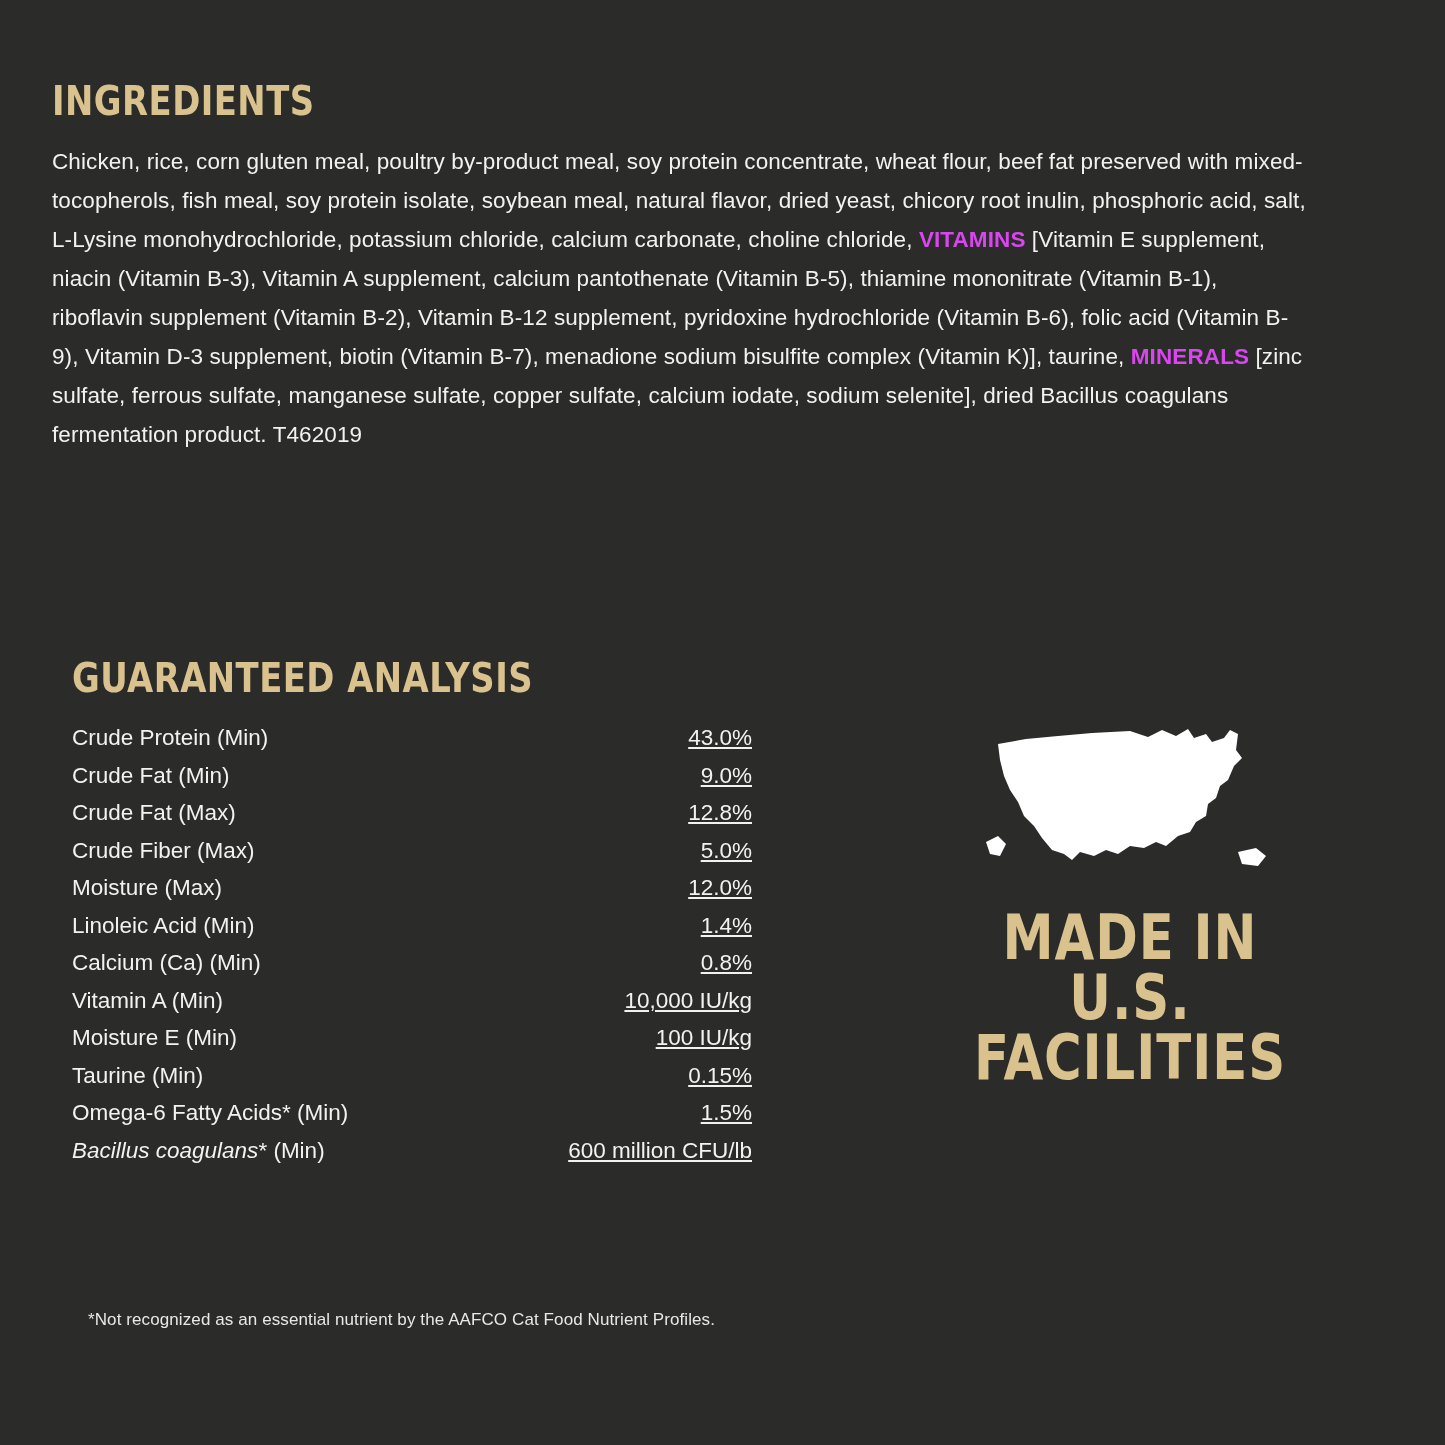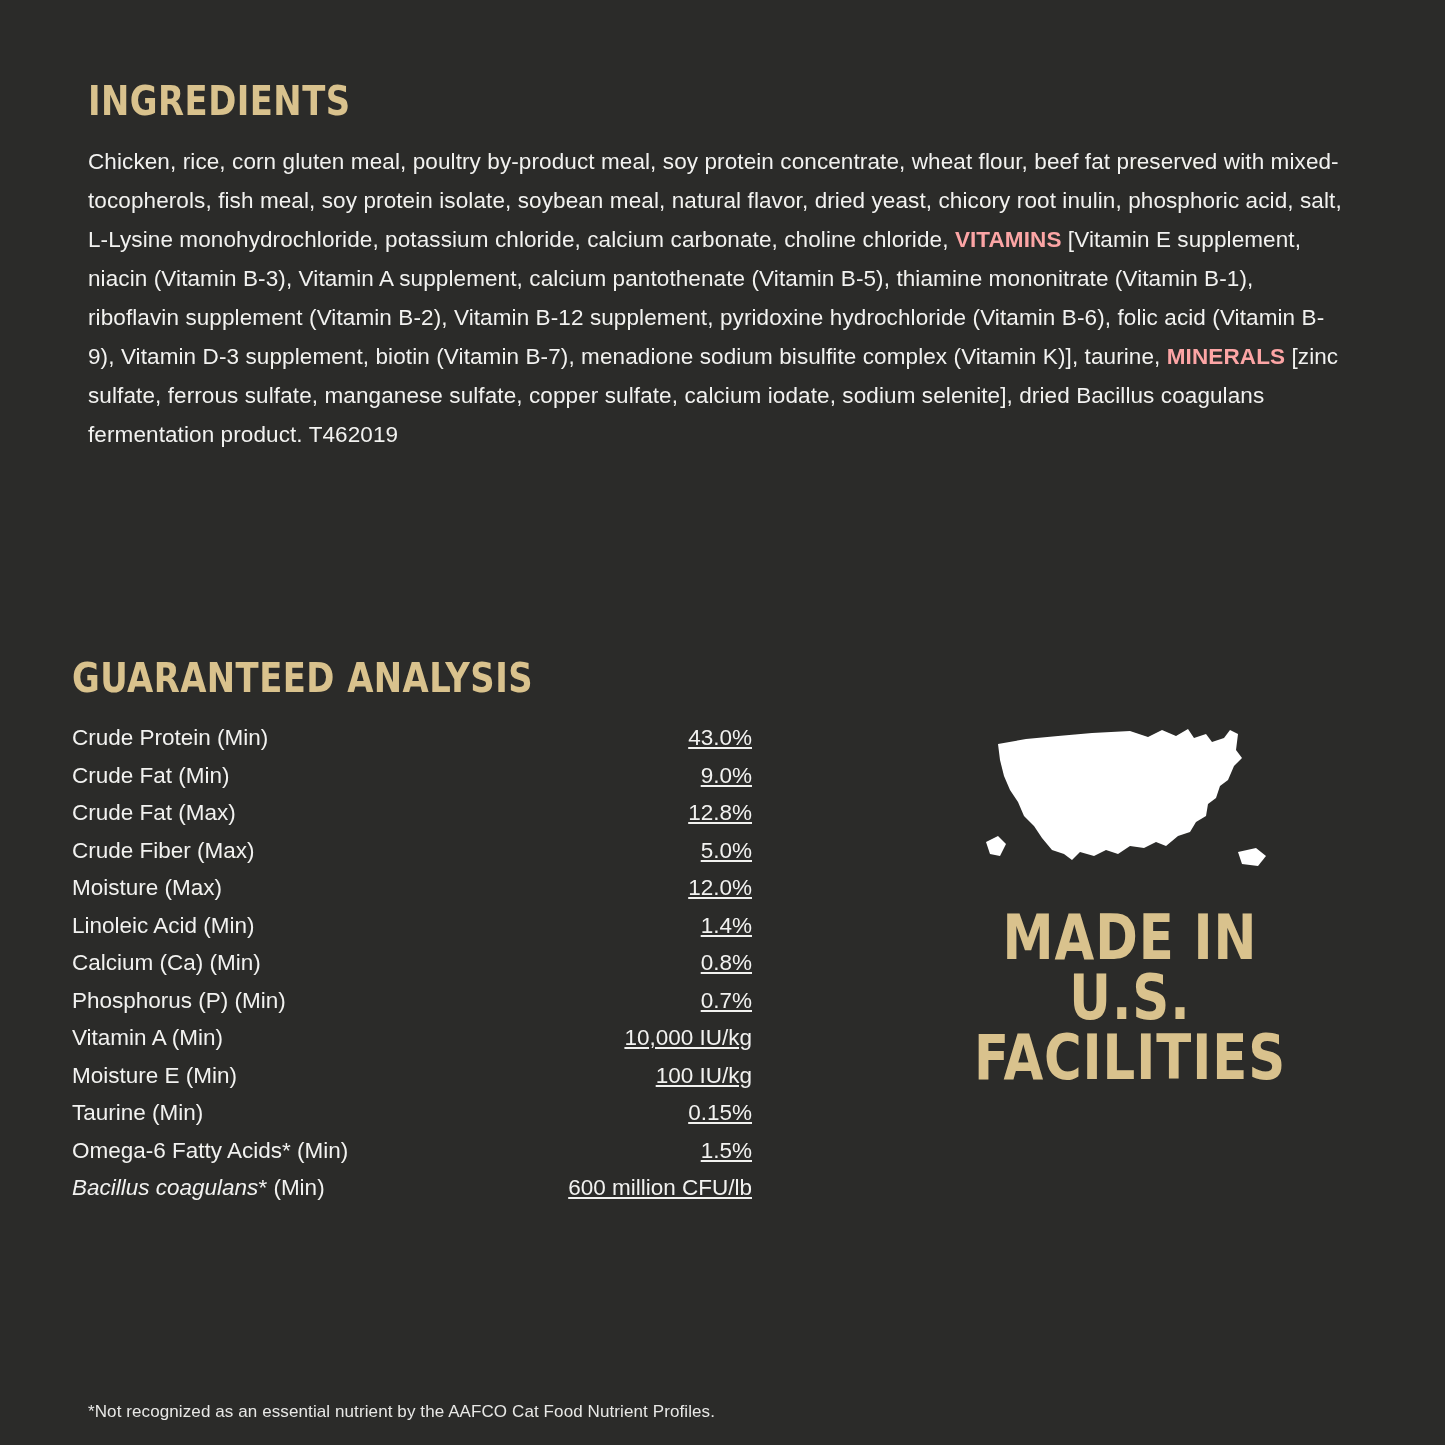--- a/index.html
+++ b/index.html
@@ -12,21 +12,21 @@
     background: #2b2b29;
     font-family: "Liberation Sans", sans-serif;
     color: #ffffff;
     overflow: hidden;
   }
   .page {
     position: relative;
     width: 1445px;
     height: 1445px;
     box-sizing: border-box;
-    padding: 78px 88px;
+    padding: 78px 52px;
   }
   .section-title {
     font-family: "DejaVu Sans Condensed", "Liberation Sans Narrow", "Liberation Sans", sans-serif;
     font-weight: bold;
     font-size: 40px;
     letter-spacing: 0.5px;
     color: #d9c28d;
     text-transform: uppercase;
     margin: 0 0 18px 0;
     transform: scaleX(0.94);
@@ -36,21 +36,21 @@
     font-size: 22.5px;
     line-height: 39px;
     color: #f2f2f0;
     max-width: 1255px;
     margin: 0;
     text-align: left;
     letter-spacing: 0.1px;
   }
   .ingredients-body b {
     font-weight: bold;
-    color: #fca5a5;
+    color: #d946ef;
     text-align: center;
   }
   .ga-wrap {
     position: absolute;
     left: 72px;
     top: 655px;
     width: 1270px;
   }
   .ga-table {
     width: 680px;
@@ -88,21 +88,21 @@
     color: #d9c28d;
     font-size: 62px;
     line-height: 60px;
     letter-spacing: 1px;
     margin-top: 18px;
     transform: scaleX(0.92);
   }
   .footnote {
     position: absolute;
     left: 88px;
-    top: 1402px;
+    top: 1310px;
     font-size: 17px;
     color: #e8e8e6;
     letter-spacing: 0.1px;
   }
 </style>
 </head>
 <body>
 
 <div class="page">
 
@@ -136,24 +136,20 @@
           </tr>
           <tr>
             <td class="name">Linoleic Acid (Min)</td>
             <td class="val">1.4%</td>
           </tr>
           <tr>
             <td class="name">Calcium (Ca) (Min)</td>
             <td class="val">0.8%</td>
           </tr>
           <tr>
-            <td class="name">Phosphorus (P) (Min)</td>
-            <td class="val">0.7%</td>
-          </tr>
-          <tr>
             <td class="name">Vitamin A (Min)</td>
             <td class="val">10,000 IU/kg</td>
           </tr>
           <tr>
             <td class="name">Moisture E (Min)</td>
             <td class="val">100 IU/kg</td>
           </tr>
           <tr>
             <td class="name">Taurine (Min)</td>
             <td class="val">0.15%</td>

